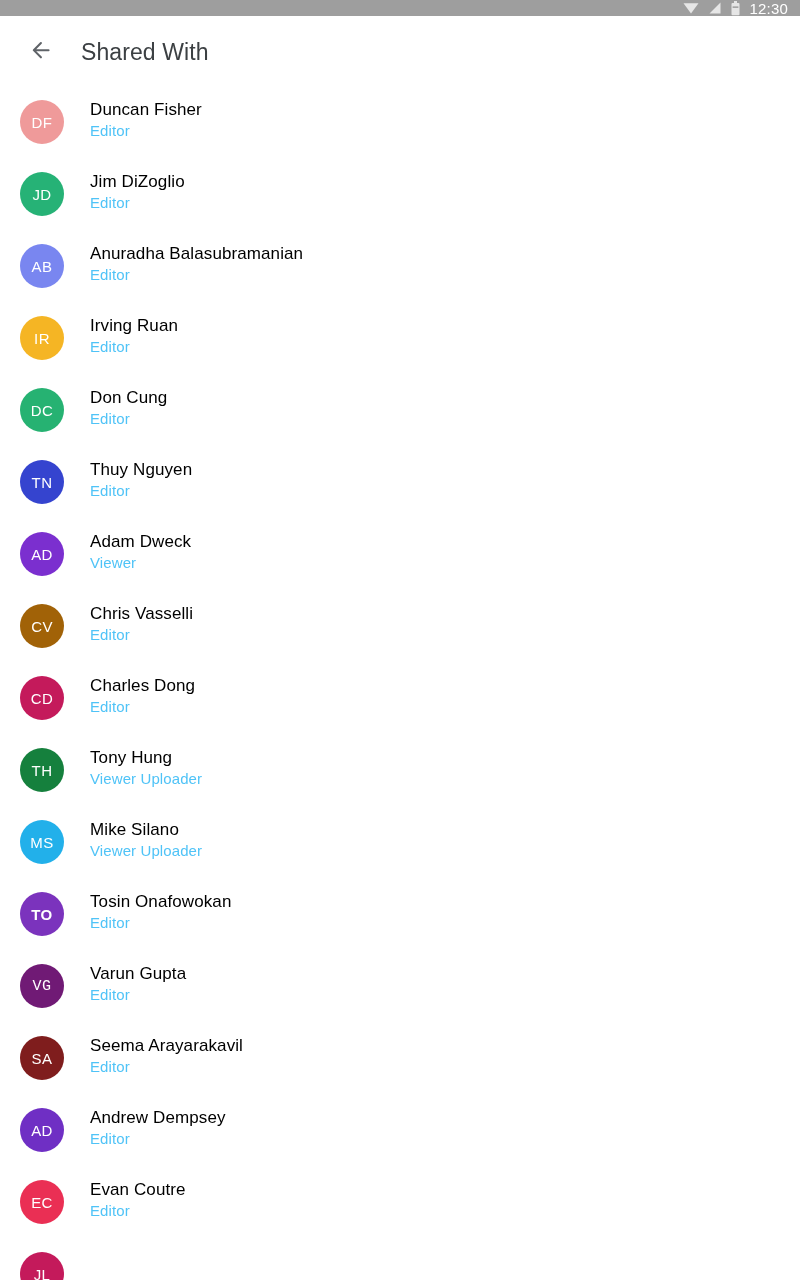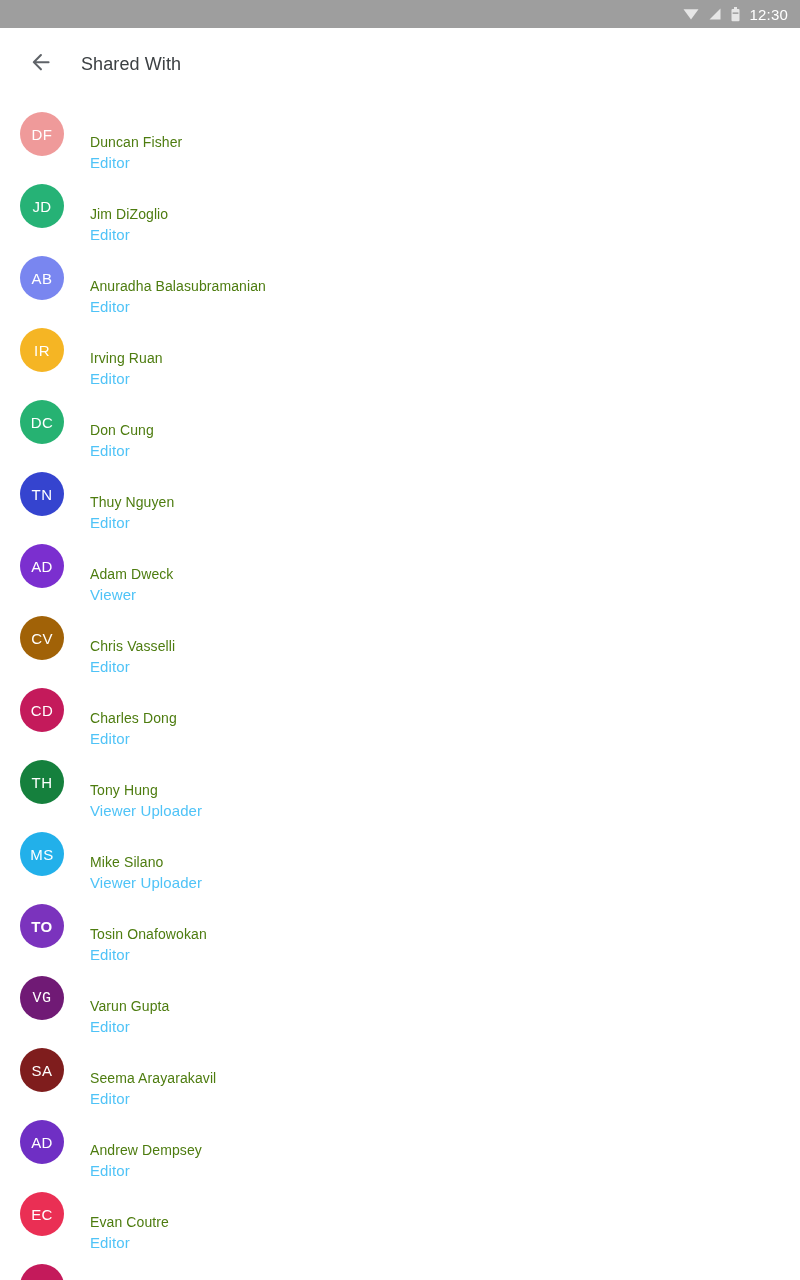--- a/index.html
+++ b/index.html
@@ -5,21 +5,21 @@
   * { margin:0; padding:0; box-sizing:border-box; }
   html, body {
     width:800px; height:1280px;
     background:#ffffff;
     font-family:"Liberation Sans", sans-serif;
     overflow:hidden;
   }
 
   
   .status-bar{
-    height:28px; width:100%;
+    height:16px; width:100%;
     background:#9e9e9e;
     display:flex; align-items:center; justify-content:flex-end;
     padding-right:12px;
     gap:9px;
   }
   .status-bar .sb-icon{ display:flex; align-items:center; }
   .status-time{
     color:#ffffff; font-size:15px; letter-spacing:.2px;
     font-family:"Liberation Sans", sans-serif;
   }
@@ -31,21 +31,21 @@
     display:flex; align-items:center;
     padding-left:26px;
   }
   .back-btn{
     width:30px; height:30px;
     display:flex; align-items:center; justify-content:center;
     cursor:pointer; flex:0 0 auto;
   }
   .app-title{
     margin-left:25px;
-    font-size:18px; color:#3c4043; font-weight:400;
+    font-size:23px; color:#3c4043; font-weight:400;
     letter-spacing:.1px;
   }
 
   
   .people-list{
     width:100%;
     padding-top:12px;
   }
   .person-row{
     height:72px; width:100%;
@@ -60,23 +60,22 @@
     color:#ffffff; font-size:15px; letter-spacing:.4px;
     font-family:"Liberation Sans", sans-serif;
     user-select:none;
   }
   .person-text{
     margin-left:26px;
     display:flex; flex-direction:column; justify-content:center;
     gap:3px;
   }
   .person-name{
-    font-size:14px; color:#4d7c0f; line-height:20px;
+    font-size:17px; color:#000000; line-height:20px;
     letter-spacing:.1px;
-    margin-top:20px;
   }
   .person-role{
     font-size:15px; color:#4fc3f7; line-height:16px;
     letter-spacing:.1px;
   }
 </style>
 </head>
 <body>
 
 <div class="status-bar">

